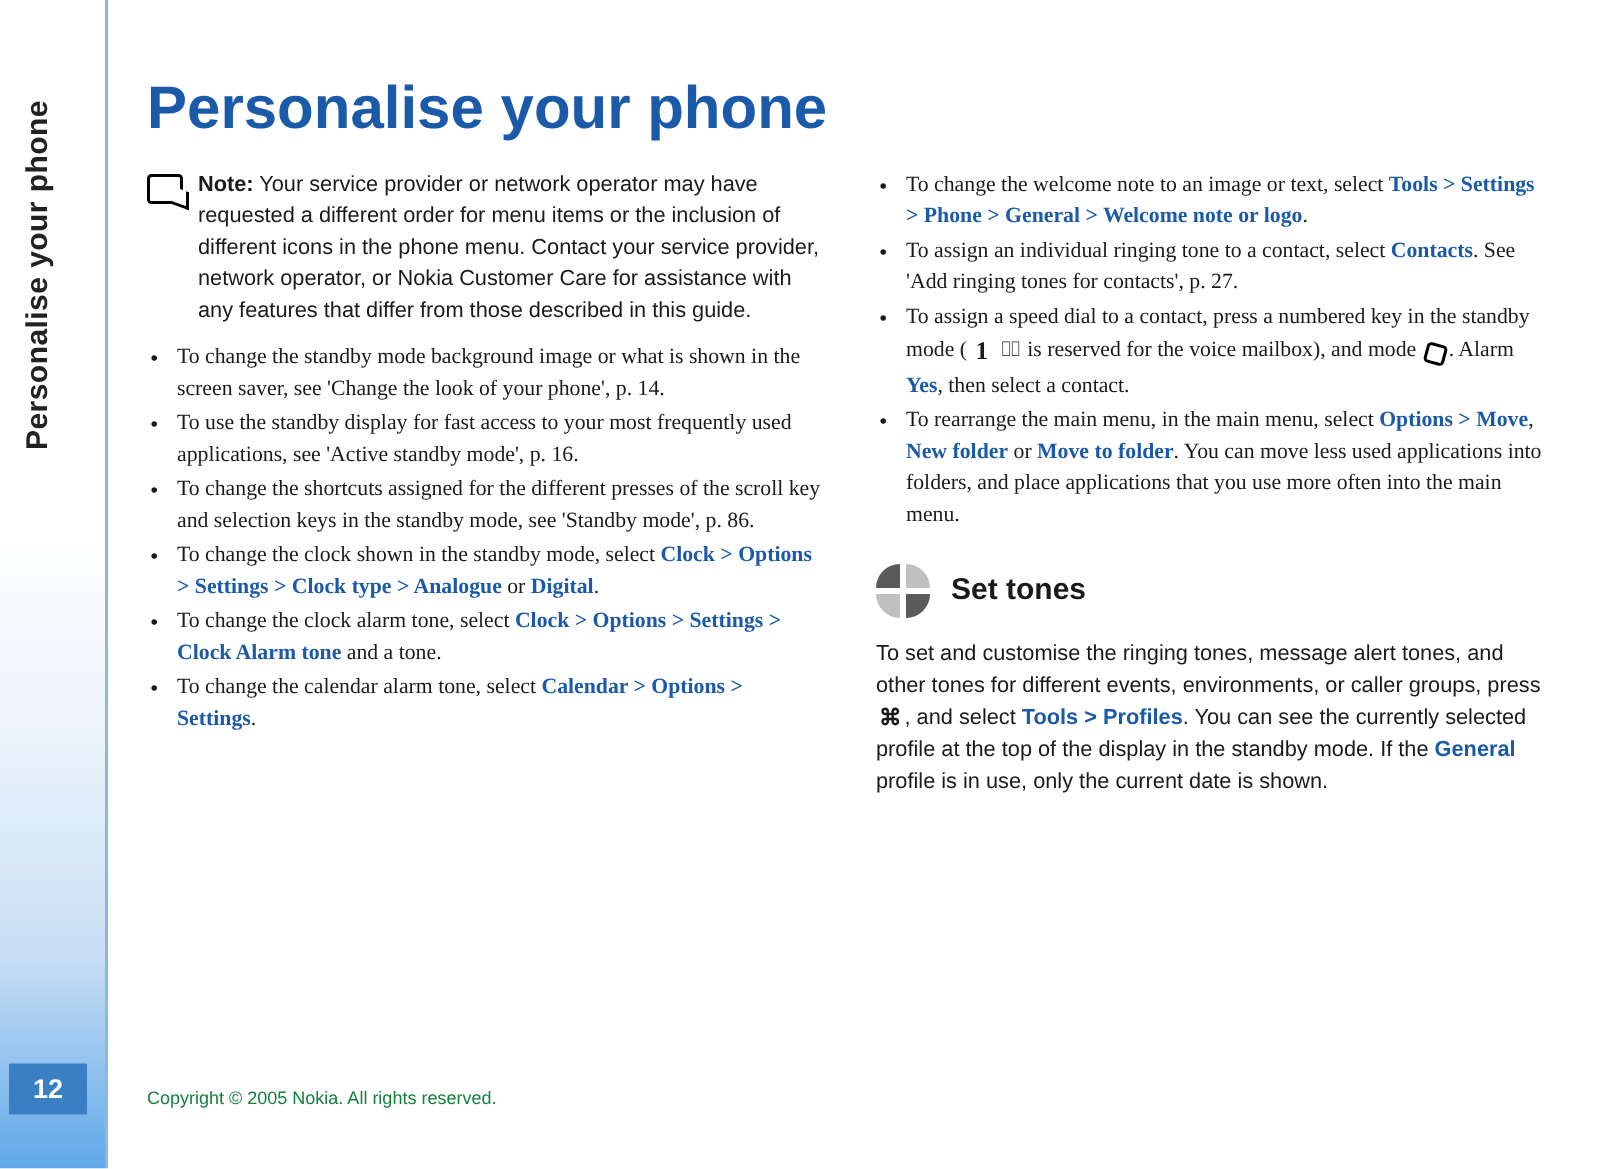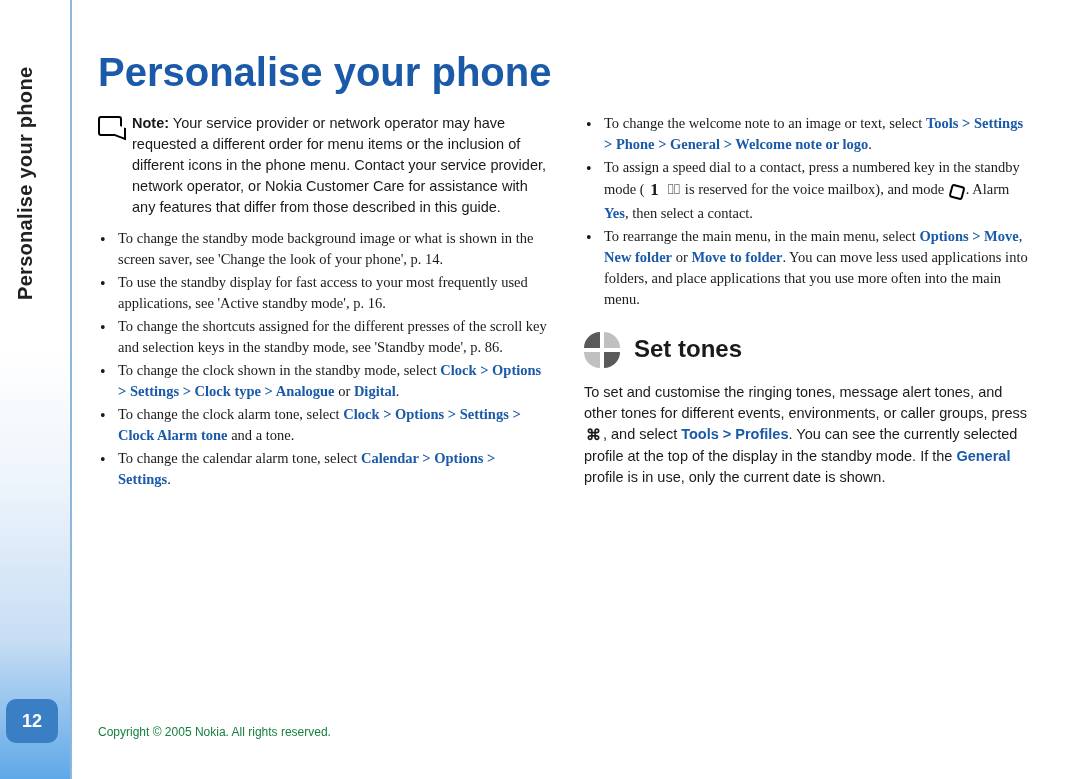--- a/index.html
+++ b/index.html
@@ -30,29 +30,29 @@
     transform-origin: left top;
     font-weight: bold;
     font-size: 20px;
     color: #222;
     white-space: nowrap;
     letter-spacing: 0.3px;
   }
   .page-number-box {
     position: absolute;
     left: 6px; bottom: 36px;
-    width: 52px; height: 44px;
+    width: 52px; height: 34px;
     background: #3a7ec4;
     color: #fff;
     font-weight: bold;
     font-size: 18px;
     display: flex;
     align-items: center;
     justify-content: center;
-    border-radius: 10px;
+    border-radius: 0;
   }
   .content {
     position: absolute;
     left: 98px; top: 50px;
     width: 950px;
   }
   h1 {
     font-size: 40px;
     font-weight: bold;
     color: #1a5aa8;
@@ -120,21 +120,21 @@
     position: relative;
   }
   .section-icon span {
     position: absolute;
     width: 16px; height: 16px;
   }
   .section-icon .q1 { left:0; top:0; background:#5a5a5a; border-top-left-radius:16px; }
   .section-icon .q2 { right:0; top:0; background:#c0c0c0; border-top-right-radius:16px; }
   .section-icon .q3 { left:0; bottom:0; background:#c0c0c0; border-bottom-left-radius:16px; }
   .section-icon .q4 { right:0; bottom:0; background:#5a5a5a; border-bottom-right-radius:16px; }
-  h2 { font-size: 24px; font-weight: bold; color: #1a1a1a; }
+  h2 { font-size: 20px; font-weight: bold; color: #1a1a1a; }
   .inline-icon {
     display: inline-block;
     vertical-align: middle;
     margin: 0 2px;
   }
   .icon-key1 {
     font-weight: bold; font-size: 17px;
     border: 0;
   }
   .icon-vm {
@@ -194,20 +194,23 @@
         <li>
           <span>To change the calendar alarm tone, select </span><span class="menu">Calendar &gt; Options &gt; Settings</span><span>.</span>
         </li>
       </ul>
     </div>
 
     <div class="col">
       <ul class="bullets">
         <li>
           <span>To change the welcome note to an image or text, select </span><span class="menu">Tools &gt; Settings &gt; Phone &gt; General &gt; Welcome note or logo</span><span>.</span>
+        </li>
+        <li>
+          <span>To assign an individual ringing tone to a contact, select </span><span class="menu">Contacts</span><span>. See 'Add ringing tones for contacts', p. 27.</span>
         </li>
         <li>
           <span>To assign a speed dial to a contact, press a numbered key in the standby mode ( </span><span class="inline-icon icon-key1">1</span>&nbsp;<span class="inline-icon icon-vm">⌷⌷</span><span> is reserved for the voice mailbox), and mode </span><span class="inline-icon icon-scroll"></span><span>. Alarm </span><span class="menu">Yes</span><span>, then select a contact.</span>
         </li>
         <li>
           <span>To rearrange the main menu, in the main menu, select </span><span class="menu">Options &gt; Move</span><span>, </span><span class="menu">New folder</span><span> or </span><span class="menu">Move to folder</span><span>. You can move less used applications into folders, and place applications that you use more often into the main menu.</span>
         </li>
       </ul>
 
       <div class="section-head">

